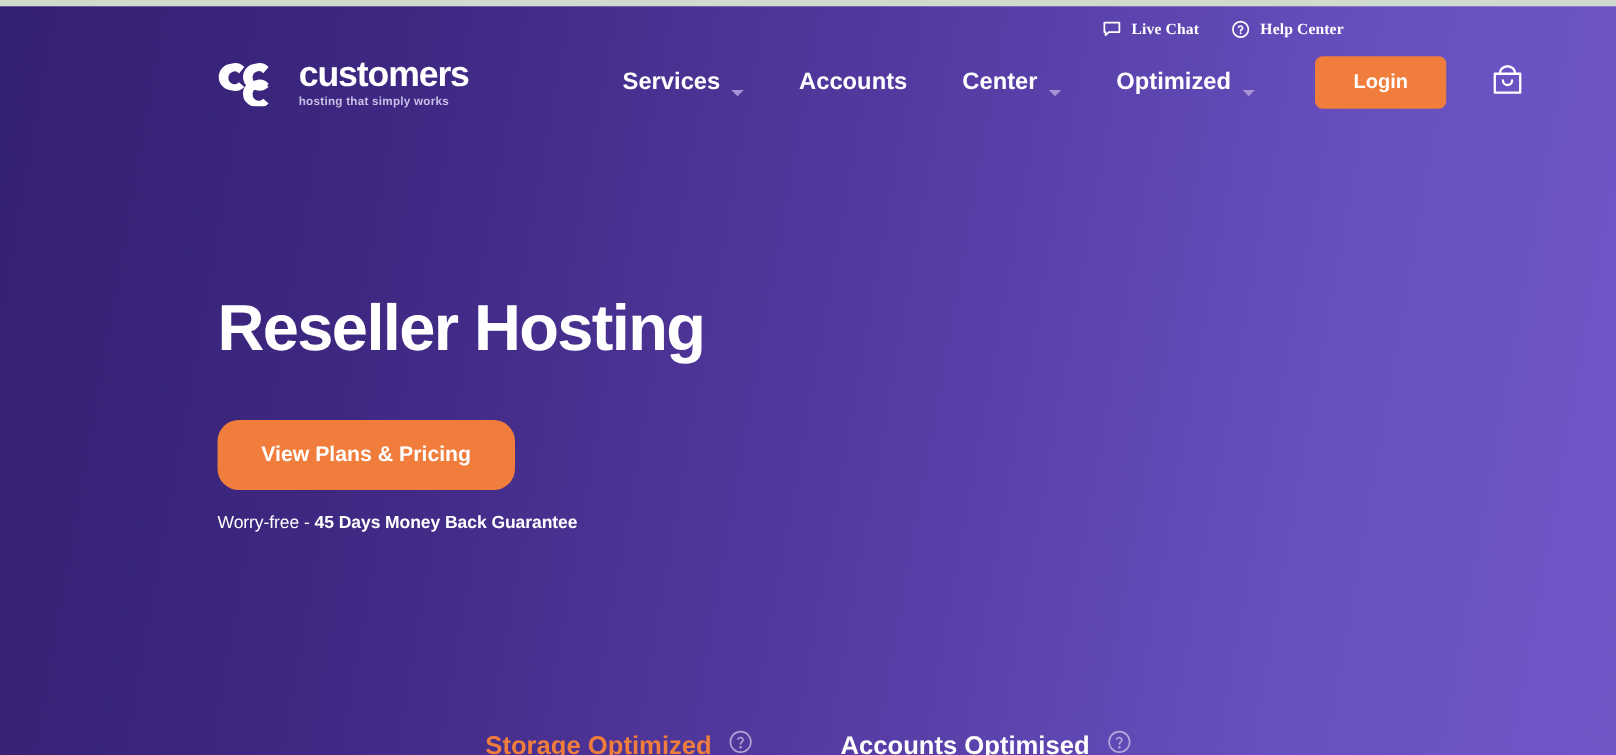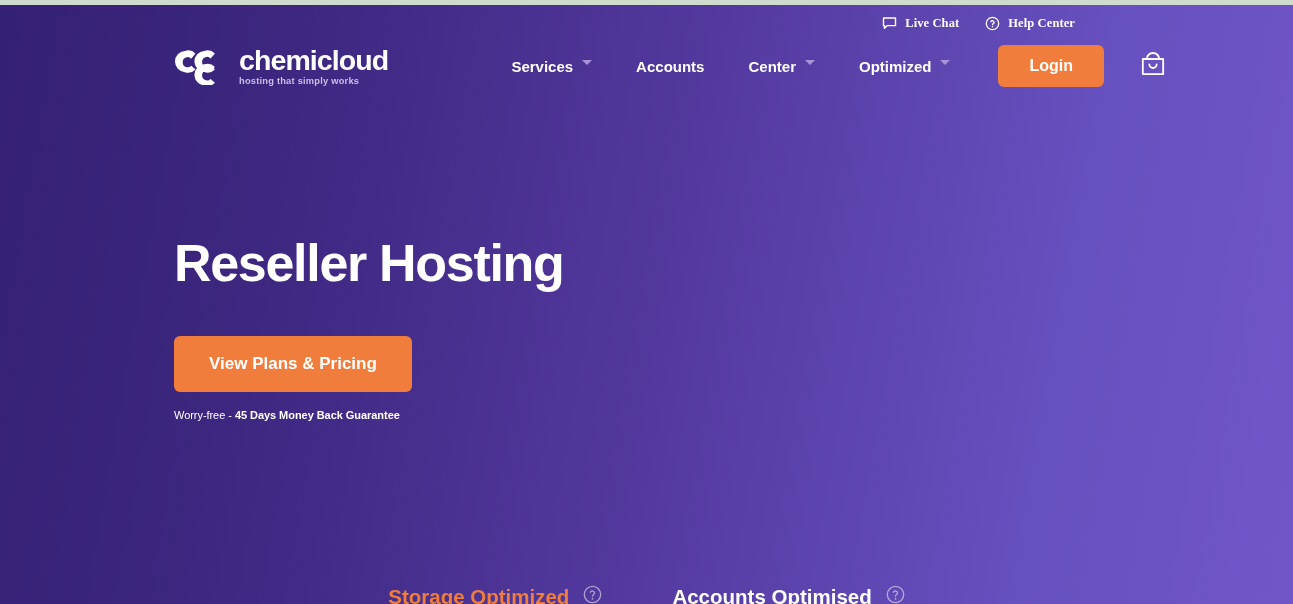--- a/index.html
+++ b/index.html
@@ -50,22 +50,22 @@
   }
   .logo-tag {
     color:#c9bfe8; font-size:9.3px; font-weight:bold;
     letter-spacing:.22px; margin-top:2px;
   }
   .nav {
     display:flex; align-items:center; gap:0;
     margin-left:101px;
   }
   .nav-item {
-    display:flex; align-items:flex-start; gap:9px;
-    color:#ffffff; font-size:15px; font-weight:bold;
+    display:flex; align-items:flex-end; gap:9px;
+    color:#ffffff; font-size:19px; font-weight:bold;
     padding:0 22px; cursor:pointer; white-space:nowrap;
   }
   .caret {
     width:0; height:0;
     border-left:5px solid transparent;
     border-right:5px solid transparent;
     border-top:5px solid #a893d9;
     margin-top:2px;
   }
   .login-btn {
@@ -88,27 +88,27 @@
     letter-spacing:-1.3px; line-height:1.1;margin-top:44px;
   }
   .hero-sub {
     color:#ece8f7; font-size:18.5px; line-height:1.73;
     margin-top:28px; max-width:540px; font-weight:400;
   }
   .cta-btn {
     display:inline-block; margin-top:44px;
     background:#f07d3c; color:#ffffff;
     font-size:17px; font-weight:bold;
-    border:none; border-radius:6px;
+    border:none; border-radius:17px;
     padding:0 35px; height:56px; line-height:56px;
     cursor:pointer; white-space:nowrap;
   }
   .guarantee {
     margin-top:17px; color:#ffffff;
-    font-size:11px; font-weight:400; letter-spacing:-.05px;
+    font-size:14px; font-weight:400; letter-spacing:-.05px;
   }
   .guarantee b { font-weight:bold; }
   
   .tabs {
     position:absolute; left:0; right:0; bottom:-5px;
     display:flex; justify-content:center; gap:70px;
   }
   .tab {
     display:flex; align-items:center; gap:14px;
     font-size:20.5px; font-weight:bold; cursor:pointer;
@@ -149,21 +149,21 @@
   <div class="header">
     <div class="logo">
       <span class="logo-mark">
         <svg width="52" height="38" viewBox="0 0 52 38" fill="none">
           <path d="M21.5 6.6A10.3 10.3 0 0 0 10.8 4 10.6 10.6 0 0 0 1 14.6a10.6 10.6 0 0 0 9.8 10.6 10.3 10.3 0 0 0 10.7-2.6l-4.3-3.9a4.8 4.8 0 0 1-5.4 1.2 5 5 0 0 1-3.1-4.7 5 5 0 0 1 3.1-4.7 4.8 4.8 0 0 1 5.4 1.2z" fill="#ffffff"></path>
           <path d="M40.9 6.6A10.3 10.3 0 0 0 30.2 4a10.6 10.6 0 0 0-9.8 10.6A10.6 10.6 0 0 0 30.2 25a10.3 10.3 0 0 0 10.7-2.6l-4.3-3.9a4.8 4.8 0 0 1-5.4 1.2 5 5 0 0 1-3.1-4.7 5 5 0 0 1 3.1-4.7 4.8 4.8 0 0 1 5.4 1.2z" fill="#ffffff"></path>
           <path d="M40.9 19.9a10.3 10.3 0 0 0-10.7-2.6 10.6 10.6 0 0 0-9.8 10.6 10.6 10.6 0 0 0 9.8 10.5 10.3 10.3 0 0 0 10.7-2.6l-4.3-3.9a4.8 4.8 0 0 1-5.4 1.2 5 5 0 0 1-3.1-4.7 5 5 0 0 1 3.1-4.7 4.8 4.8 0 0 1 5.4 1.2z" fill="#ffffff"></path>
         </svg>
       </span>
       <span class="logo-text">
-        <span class="logo-word">chemicloud</span>
+        <span class="logo-word">customers</span>
         <span class="logo-tag">hosting that simply works</span>
       </span>
     </div>
 
     <nav class="nav">
       <div class="nav-item">
         <span>Services</span>
         <span class="caret"></span>
       </div>
       <div class="nav-item">

